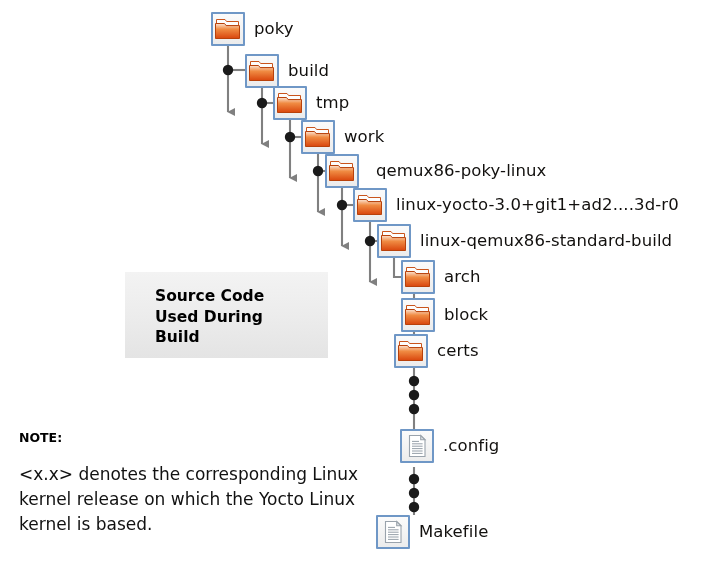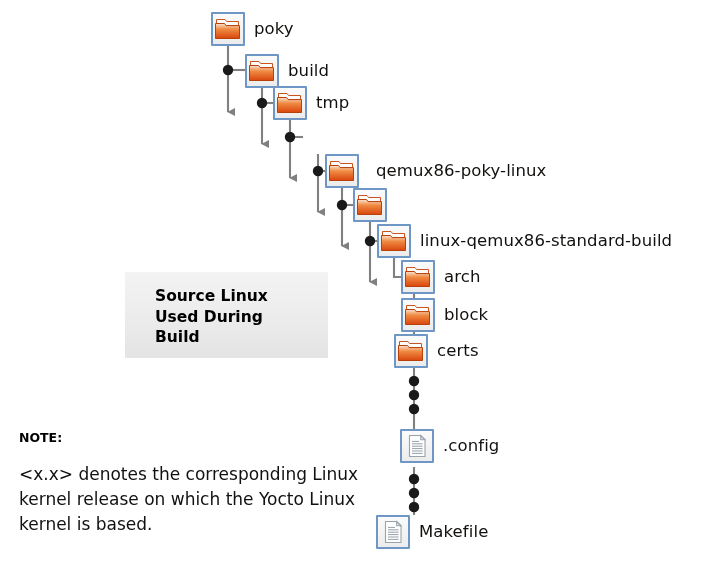--- a/index.html
+++ b/index.html
@@ -203,38 +203,48 @@
   <div class="tree-node" style="left:273px; top:86px;">
     <span class="node-icon">
       <svg width="30" height="30" viewBox="0 0 30 30" xmlns="http://www.w3.org/2000/svg">
         <path d="M3.5,5.5 h8.5 l1.6,2 h11.9 v4 h-22 z" fill="#fdfdfd" stroke="#c9541c" stroke-width="1"></path>
         <path d="M2.5,9.5 h9 l1.7,2.1 h13.3 v12.9 h-24 z" fill="url(#fgA)" stroke="#b8410b" stroke-width="1"></path>
       </svg>
     </span>
     <span class="node-label">tmp</span>
   </div>
 
+  <div class="tree-node" style="left:301px; top:120px;">
+    <span class="node-icon">
+      <svg width="30" height="30" viewBox="0 0 30 30" xmlns="http://www.w3.org/2000/svg">
+        <path d="M3.5,5.5 h8.5 l1.6,2 h11.9 v4 h-22 z" fill="#fdfdfd" stroke="#c9541c" stroke-width="1"></path>
+        <path d="M2.5,9.5 h9 l1.7,2.1 h13.3 v12.9 h-24 z" fill="url(#fgA)" stroke="#b8410b" stroke-width="1"></path>
+      </svg>
+    </span>
+    <span class="node-label">work</span>
+  </div>
 
   <div class="tree-node" style="left:325px; top:154px;gap:8px;">
     <span class="node-icon">
       <svg width="30" height="30" viewBox="0 0 30 30" xmlns="http://www.w3.org/2000/svg">
         <path d="M3.5,5.5 h8.5 l1.6,2 h11.9 v4 h-22 z" fill="#fdfdfd" stroke="#c9541c" stroke-width="1"></path>
         <path d="M2.5,9.5 h9 l1.7,2.1 h13.3 v12.9 h-24 z" fill="url(#fgA)" stroke="#b8410b" stroke-width="1"></path>
       </svg>
     </span>
     <span class="node-label">qemux86-poky-linux</span>
   </div>
 
   <div class="tree-node" style="left:353px; top:188px;">
     <span class="node-icon">
       <svg width="30" height="30" viewBox="0 0 30 30" xmlns="http://www.w3.org/2000/svg">
         <path d="M3.5,5.5 h8.5 l1.6,2 h11.9 v4 h-22 z" fill="#fdfdfd" stroke="#c9541c" stroke-width="1"></path>
         <path d="M2.5,9.5 h9 l1.7,2.1 h13.3 v12.9 h-24 z" fill="url(#fgA)" stroke="#b8410b" stroke-width="1"></path>
       </svg>
     </span>
+    <span class="node-label">linux-yocto-3.0+git1+ad2....3d-r0</span>
   </div>
 
   <div class="tree-node" style="left:377px; top:224px;">
     <span class="node-icon">
       <svg width="30" height="30" viewBox="0 0 30 30" xmlns="http://www.w3.org/2000/svg">
         <path d="M3.5,5.5 h8.5 l1.6,2 h11.9 v4 h-22 z" fill="#fdfdfd" stroke="#c9541c" stroke-width="1"></path>
         <path d="M2.5,9.5 h9 l1.7,2.1 h13.3 v12.9 h-24 z" fill="url(#fgA)" stroke="#b8410b" stroke-width="1"></path>
       </svg>
     </span>
     <span class="node-label">linux-qemux86-standard-build</span>
@@ -301,21 +311,21 @@
           <line x1="10" y1="20" x2="20.6" y2="20"></line>
           <line x1="10" y1="22.4" x2="20.6" y2="22.4"></line>
         </g>
       </svg>
     </span>
     <span class="node-label">Makefile</span>
   </div>
 
   <div id="source-code-callout">
     <div class="callout-text">
-      <div>Source Linux</div>
+      <div>Source Code</div>
       <div>Used During</div>
       <div>Build</div>
     </div>
   </div>
 
   <div id="note-block">
     <div class="note-heading">NOTE:</div>
     <div class="note-body">&lt;x.x&gt; denotes the corresponding Linux kernel release on which the Yocto Linux kernel is based.</div>
   </div>
 

